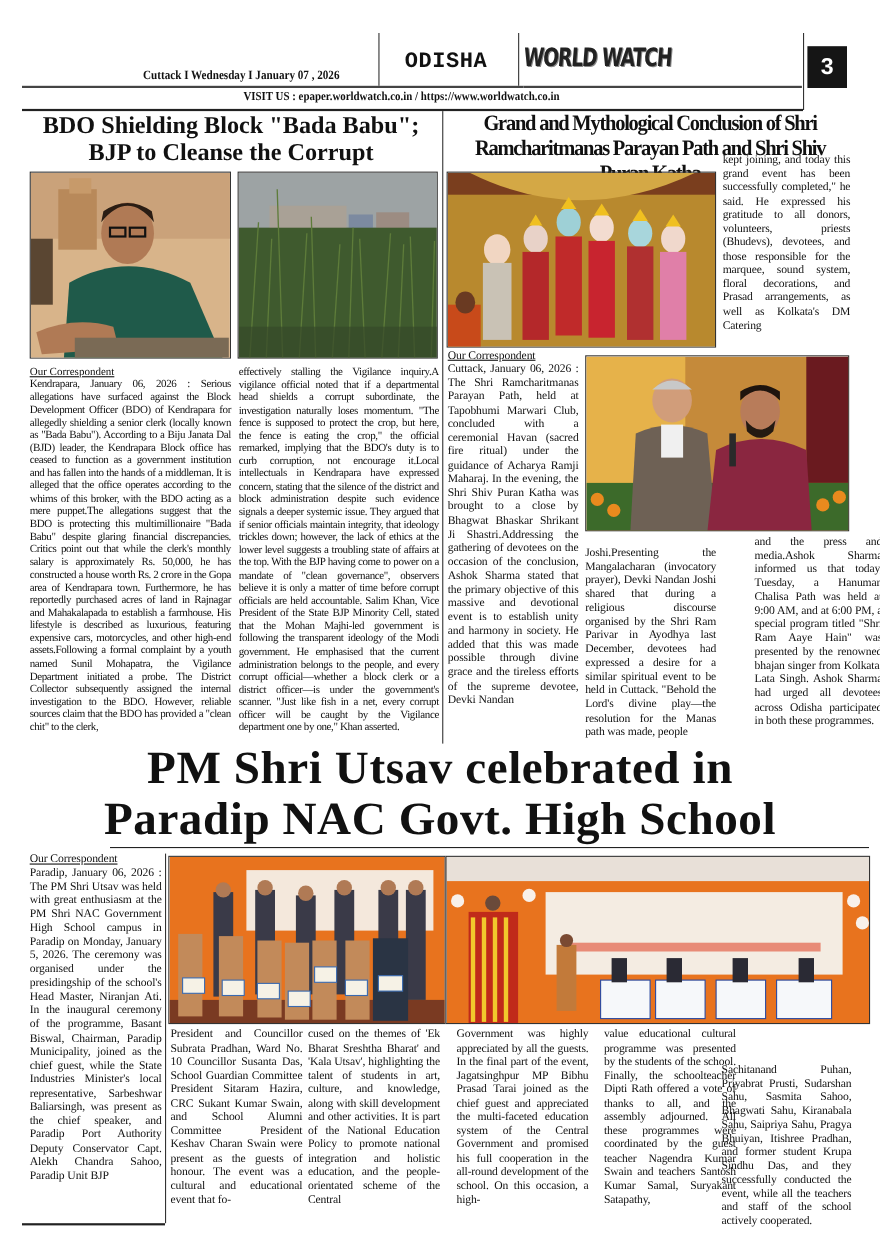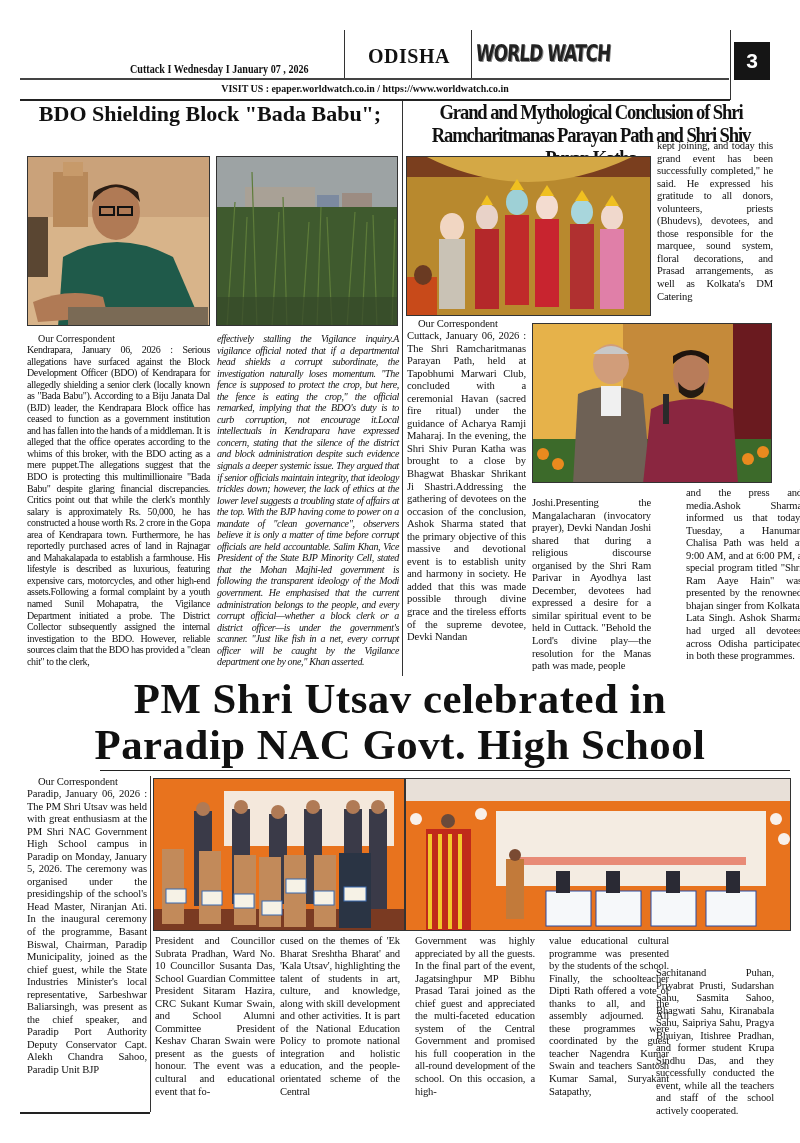--- a/index.html
+++ b/index.html
@@ -4,38 +4,38 @@
 <style>
   * { box-sizing: border-box; margin: 0; padding: 0; }
   html, body { width: 800px; height: 1143px; background: #ffffff; overflow: hidden; }
   body { position: relative; font-family: "Liberation Serif", "DejaVu Serif", serif; color: #111; }
 
   .abs { position: absolute; }
 
   
   .mast-date { left: 130px; top: 63px; font-size: 11.5px; font-weight: bold; font-family: "Liberation Serif", serif; transform: scaleX(0.88); transform-origin: left; white-space: nowrap; }
   .mast-vline1 { left: 344px; top: 30px; width: 1px; height: 48px; background: #333; }
-  .mast-odisha { left: 368px; top: 45px; font-size: 20px; font-weight: bold; letter-spacing: 0.5px; }
+  .mast-odisha { left: 368px; top: 45px; font-size: 20px; font-weight: bold; letter-spacing: 0.5px; font-family: Liberation Mono, monospace; }
   .mast-vline2 { left: 471px; top: 30px; width: 1px; height: 48px; background: #333; }
   .mast-logo { left: 476px; top: 43px; font-size: 17px; font-weight: bold; font-family: "DejaVu Sans", sans-serif; color: #222; letter-spacing: -1px; transform: scaleY(1.35) skewX(-6deg); text-shadow: 1px 1px 0 #888; }
   .mast-rule { left: 20px; top: 78px; width: 456px; height: 2px; background: #444; }
   .mast-rule2 { left: 476px; top: 78px; width: 253px; height: 2px; background: #444; }
   .mast-vline3 { left: 730px; top: 30px; width: 1px; height: 70px; background: #333; }
   .page-num { left: 734px; top: 42px; width: 36px; height: 38px; background: #151515; color: #fff; font-family: "Liberation Sans", sans-serif; font-weight: bold; font-size: 21px; text-align: center; line-height: 38px; }
   .visit { left: 0; width: 730px; top: 82px; text-align: center; font-size: 11px; font-weight: bold; transform: scaleX(0.9); transform-origin: center; white-space: nowrap; }
   .top-rule { left: 20px; top: 99px; width: 710px; height: 2px; background: #222; }
 
   
   .h1-left { left: 20px; top: 102px; width: 380px; text-align: center; font-size: 22px; font-weight: bold; line-height: 24px; }
   .h1-right { left: 402px; top: 101px; width: 378px; text-align: center; font-size: 20px; font-weight: bold; line-height: 23px; letter-spacing: -1.2px; transform: scaleX(0.93); transform-origin: center; }
 
   .photo { position: absolute; border: 1px solid #333; overflow: hidden; }
 
   
-  .byline { font-size: 10px; line-height: 11px; margin-left: 11px; }
+  .byline { font-size: 10px; text-decoration: underline; line-height: 11px; }
   .col { position: absolute; font-size: 10px; line-height: 11.55px; text-align: justify; hyphens: manual; }
   .col.wide { font-size: 10.6px; line-height: 12.55px; }
 
   .big-head { left: 0; width: 800px; top: 676px; text-align: center; font-size: 42px; font-weight: bold; line-height: 46px; letter-spacing: 0.5px; font-family: "Liberation Serif", serif; transform: scaleX(1.02); }
   .big-rule { left: 100px; top: 770px; width: 690px; height: 1px; background: #222; }
   .bottom-rule { left: 20px; top: 1112px; width: 770px; height: 2px; background: #222; }
   .col-div { position: absolute; width: 1px; background: #333; }
 </style>
 </head>
 <body>
@@ -47,20 +47,21 @@
 <div class="abs mast-logo">WORLD WATCH</div>
 <div class="abs mast-rule"></div>
 <div class="abs mast-rule2"></div>
 <div class="abs mast-vline3"></div>
 <div class="abs page-num">3</div>
 <div class="abs visit">VISIT US : epaper.worldwatch.co.in / https://www.worldwatch.co.in</div>
 <div class="abs top-rule"></div>
 
 <div class="abs h1-left">
   <div>BDO Shielding Block "Bada Babu";</div>
+  <div>BJP to Cleanse the Corrupt</div>
 </div>
 
 <div class="photo" style="left:27px;top:156px;width:183px;height:170px;">
   <svg width="183" height="170" viewBox="0 0 183 170">
     <rect width="183" height="170" fill="#d8b48a"></rect>
     <rect x="0" y="0" width="183" height="60" fill="#caa27a"></rect>
     <rect x="25" y="15" width="35" height="55" fill="#b8895a"></rect>
     <rect x="35" y="5" width="20" height="14" fill="#c79a6a"></rect>
     <rect x="0" y="60" width="20" height="60" fill="#5a4632"></rect>
     <ellipse cx="88" cy="55" rx="24" ry="28" fill="#b07a55"></ellipse>
@@ -95,21 +96,21 @@
         <line x1="175" y1="170" x2="178" y2="62"></line>
     </g>
     <rect x="0" y="140" width="182" height="30" fill="#36482a" opacity="0.7"></rect>
   </svg>
 </div>
 
 <div class="col" style="left:27px;top:333px;width:183px;">
   <div class="byline">Our Correspondent</div>
   <div class="tight" style="letter-spacing:-0.35px;">Kendrapara, January  06, 2026 : Serious allegations have surfaced against the Block Development Officer (BDO) of Kendrapara for allegedly shielding a senior clerk (locally known as "Bada Babu"). According to a Biju Janata Dal (BJD) leader, the Kendrapara Block office has ceased to function as a government institution and has fallen into the hands of a middleman. It is alleged that the office operates according to the whims of this broker, with the BDO acting as a mere puppet.The allegations suggest that the BDO is protecting this multimillionaire "Bada Babu" despite glaring financial discrepancies. Critics point out that while the clerk's monthly salary is approximately Rs. 50,000, he has constructed a house worth Rs. 2 crore in the Gopa area of Kendrapara town. Furthermore, he has reportedly purchased acres of land in Rajnagar and Mahakalapada to establish a farmhouse. His lifestyle is described as luxurious, featuring expensive cars, motorcycles, and other high-end assets.Following a formal complaint by a youth named Sunil Mohapatra, the Vigilance Department initiated a probe. The District Collector subsequently assigned the internal investigation to the BDO. However, reliable sources claim that the BDO has provided a "clean chit" to the clerk,</div>
 </div>
-<div class="col" style="left:217px;top:333px;width:182px;letter-spacing:-0.35px;font-style:italic;">
+<div class="col" style="left:217px;top:333px;width:182px;letter-spacing:-0.35px;">
   <div>effectively stalling the Vigilance inquiry.A vigilance official noted that if a departmental head shields a corrupt subordinate, the investigation naturally loses momentum. "The fence is supposed to protect the crop, but here, the fence is eating the crop," the official remarked, implying that the BDO's duty is to curb corruption, not encourage it.Local intellectuals in Kendrapara have expressed concern, stating that the silence of the district and block administration despite such evidence signals a deeper systemic issue. They argued that if senior officials maintain integrity, that ideology trickles down; however, the lack of ethics at the lower level suggests a troubling state of affairs at the top. With the BJP having come to power on a mandate of "clean governance", observers believe it is only a matter of time before corrupt officials are held accountable. Salim Khan, Vice President of the State BJP Minority Cell, stated that the Mohan Majhi-led government is following the transparent ideology of the Modi government. He emphasised that the current administration belongs to the people, and every corrupt official—whether a block clerk or a district officer—is under the government's scanner. "Just like fish in a net, every corrupt officer will be caught by the Vigilance department one by one," Khan asserted.</div>
 </div>
 
 <div class="col-div" style="left:402px;top:101px;height:575px;"></div>
 
 <div class="abs h1-right">
   <div>Grand and Mythological Conclusion of Shri</div>
   <div>Ramcharitmanas Parayan Path and Shri Shiv Puran Katha</div>
 </div>
 

